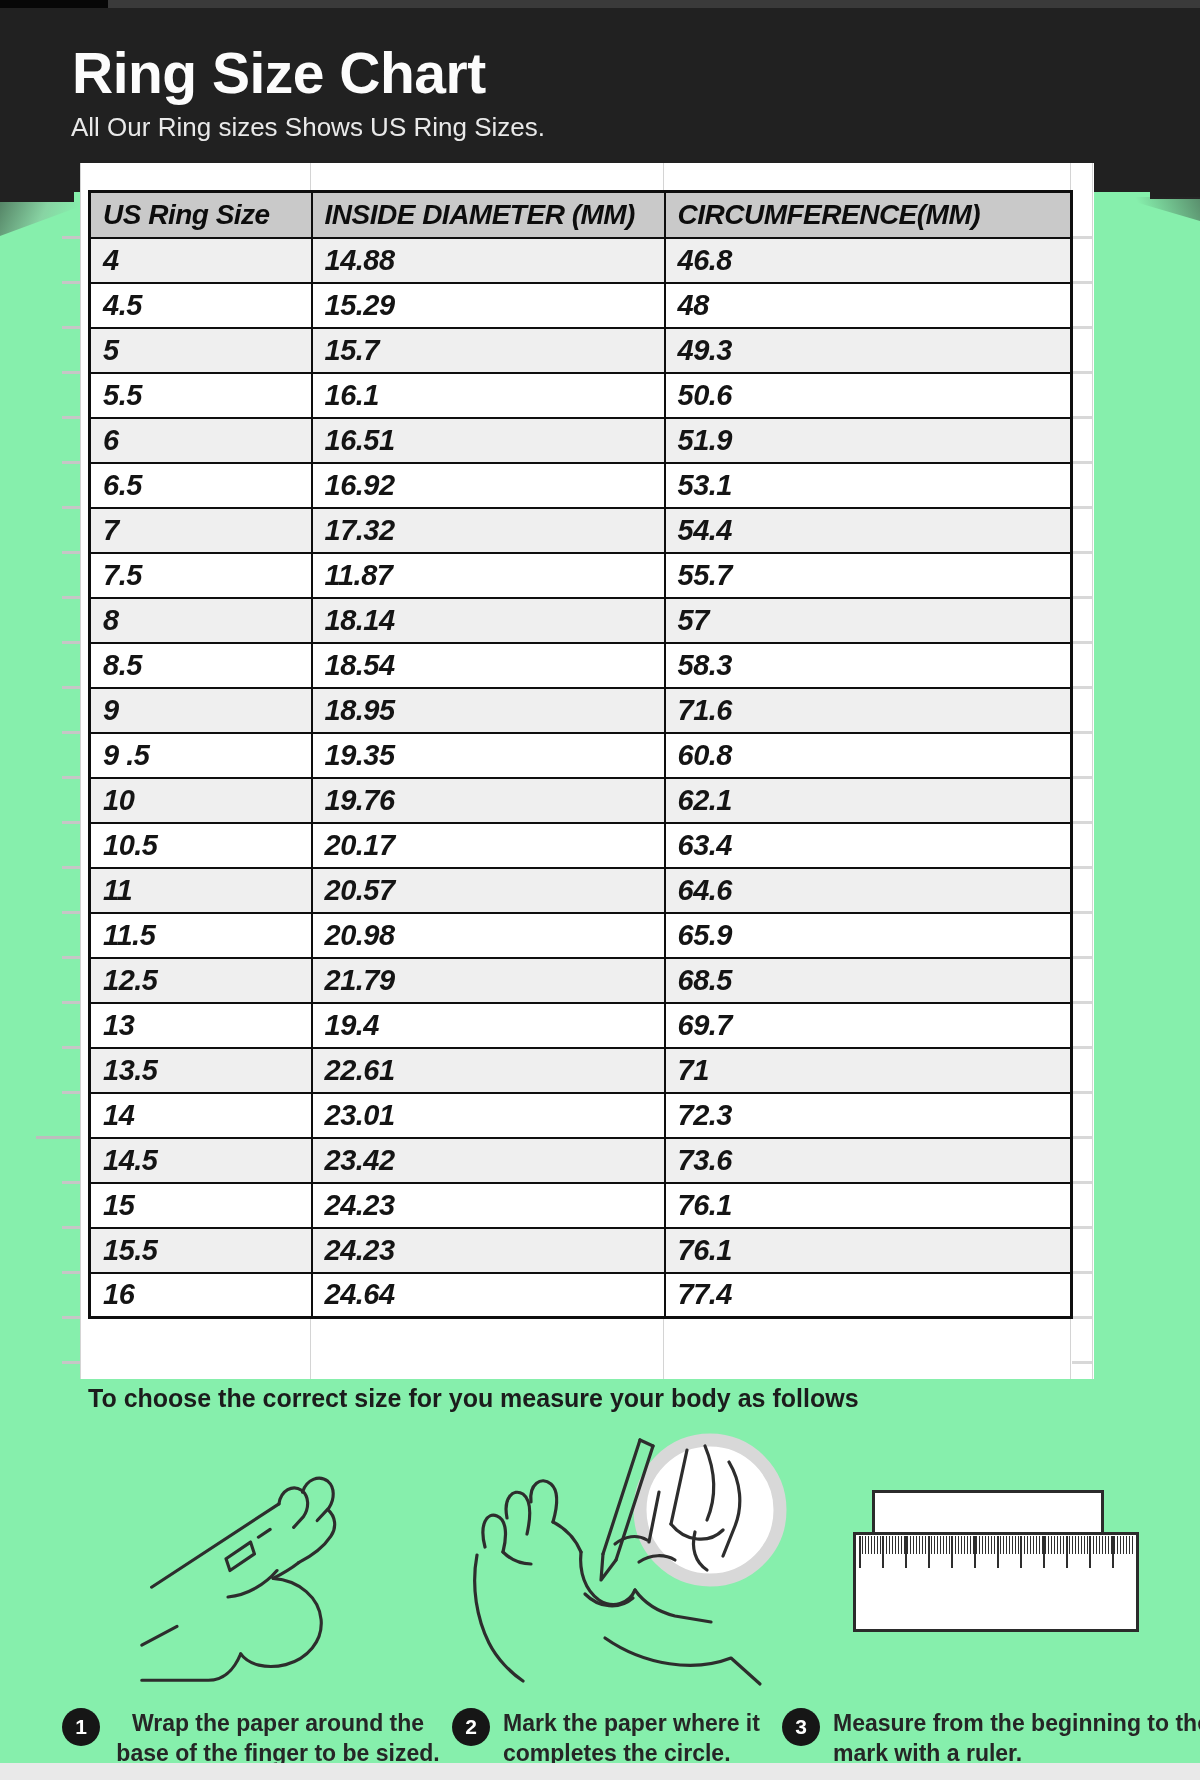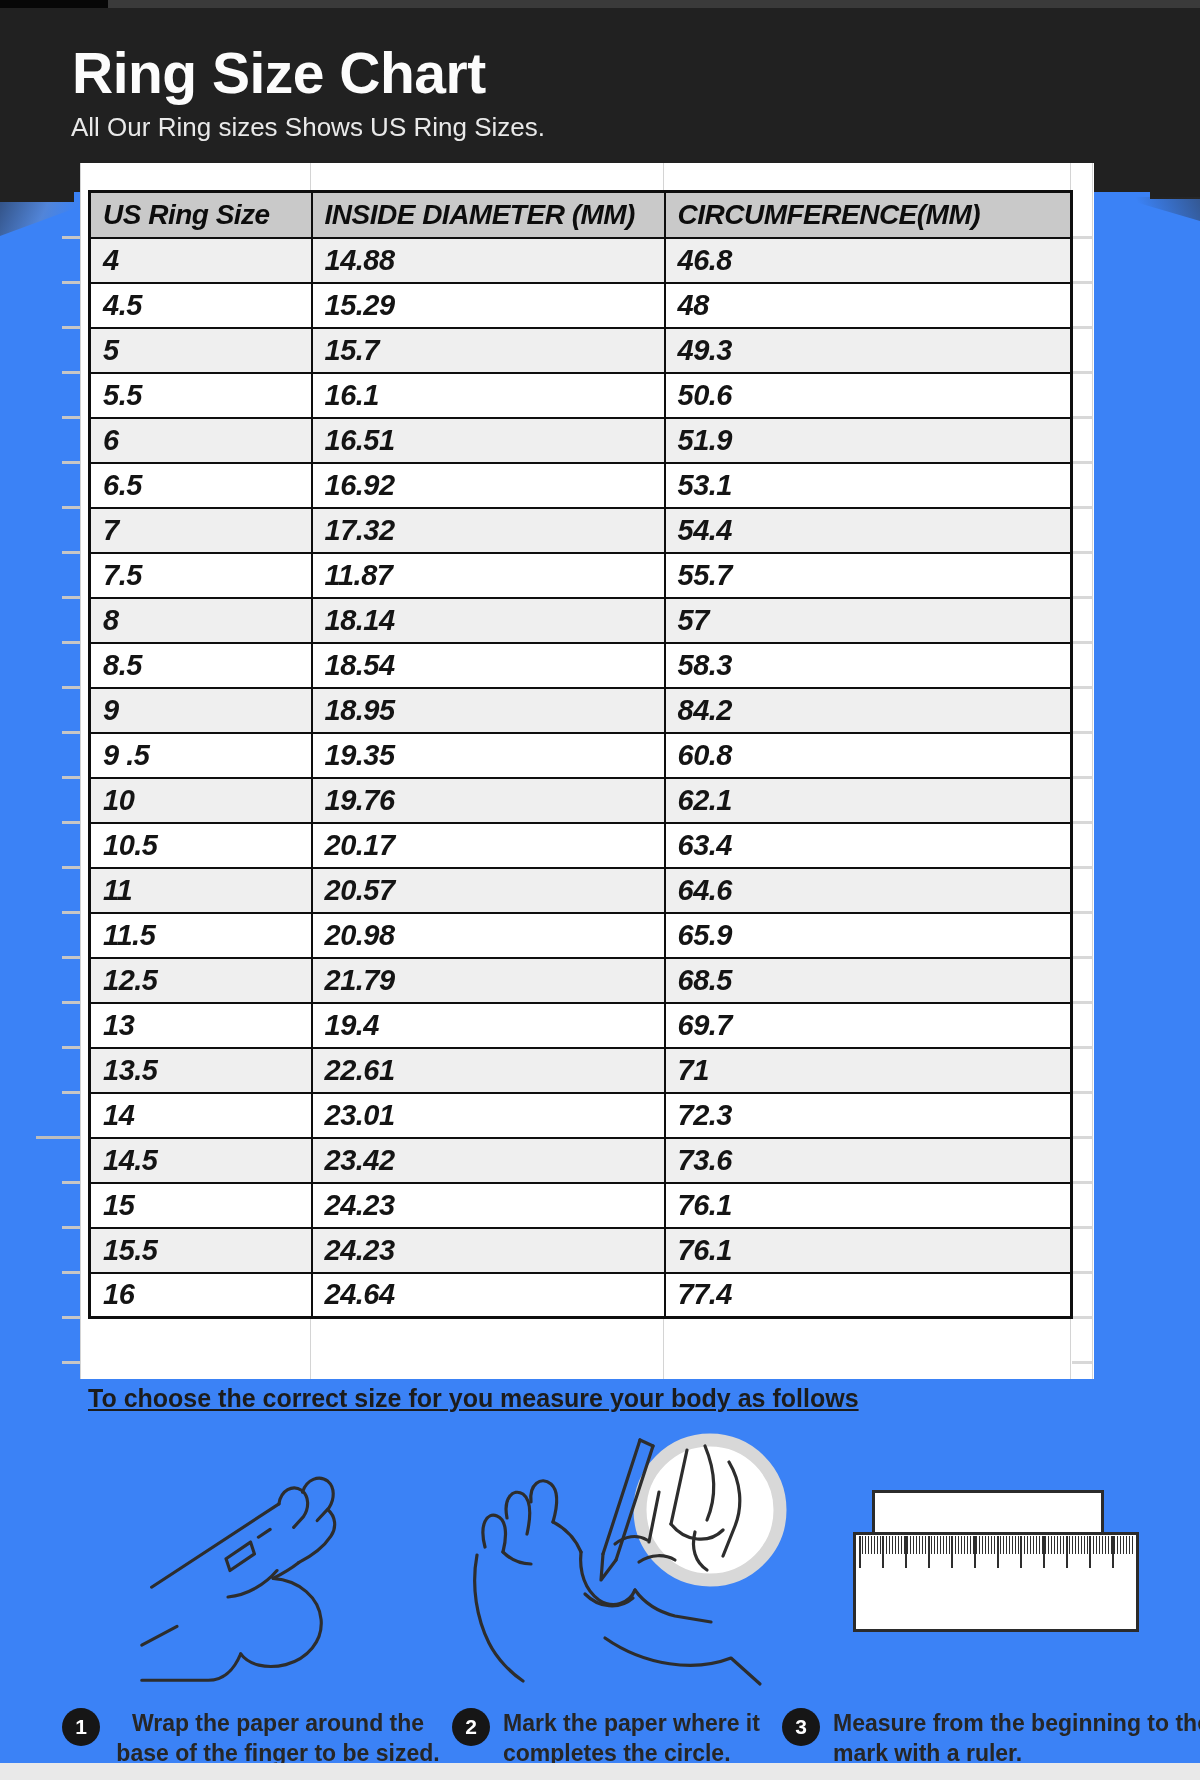--- a/index.html
+++ b/index.html
@@ -1,19 +1,19 @@
 <!DOCTYPE html>
 <html><head>
 <meta charset="utf-8">
 <style>
   * { box-sizing: border-box; margin: 0; padding: 0; }
   html,body { background:#ffffff; }
   .page {
     position: relative; width: 1200px; height: 1780px;
-    background: #3b82f6; overflow: hidden;
+    background: #86efac; overflow: hidden;
     font-family: "Liberation Sans", sans-serif;
   }
 
   
   .hero { position:absolute; left:0; top:0; width:1200px; height:192px; background:#212121; }
   .hero-topstrip { position:absolute; left:0; top:0; width:1200px; height:8px; background:#3a3a3a; }
   .hero-topstrip-dark { position:absolute; left:0; top:0; width:108px; height:8px; background:#070707; }
   .hero-title {
     position:absolute; left:72px; top:40px; font-size:57px; font-weight:700;
     color:#fcfcfc; letter-spacing:-0.5px; white-space:nowrap;
@@ -57,21 +57,21 @@
   table.ringsize th {
     height:46px; background:#c9c9c9; font-size:28px; font-weight:700; color:#0d0d0d;
   }
   table.ringsize td { height:45px; font-size:29px; font-weight:700; color:#141414; }
   table.ringsize tbody tr:nth-child(odd)  { background:#efefef; }
   table.ringsize tbody tr:nth-child(even) { background:#ffffff; }
 
   
   .intro {
     position:absolute; left:88px; top:1384px; font-size:25px; font-weight:700;
-    color:#1c1c1c; white-space:nowrap;text-decoration:underline;
+    color:#1c1c1c; white-space:nowrap;
   }
   .fig { position:absolute; }
   .fig svg path, .fig svg line { fill:none; stroke:#2d2d2d; stroke-width:3.2; stroke-linecap:round; stroke-linejoin:round; }
 
   
   .fig-ruler { left:853px; top:1490px; width:290px; height:150px; position:absolute; }
   .ruler-paper { position:absolute; left:19px; top:0; width:232px; height:50px; background:#fff; border:3px solid #2b2b2b; }
   .ruler-body  { position:absolute; left:0; top:42px; width:286px; height:100px; background:#fff; border:3px solid #2b2b2b; }
   .ruler-ticks {
     position:absolute; left:6px; top:46px; width:274px; height:32px;
@@ -234,21 +234,21 @@
           <td>57</td>
         </tr>
         <tr>
           <td>8.5</td>
           <td>18.54</td>
           <td>58.3</td>
         </tr>
         <tr>
           <td>9</td>
           <td>18.95</td>
-          <td>84.2</td>
+          <td>71.6</td>
         </tr>
         <tr>
           <td>9 .5</td>
           <td>19.35</td>
           <td>60.8</td>
         </tr>
         <tr>
           <td>10</td>
           <td>19.76</td>
           <td>62.1</td>

